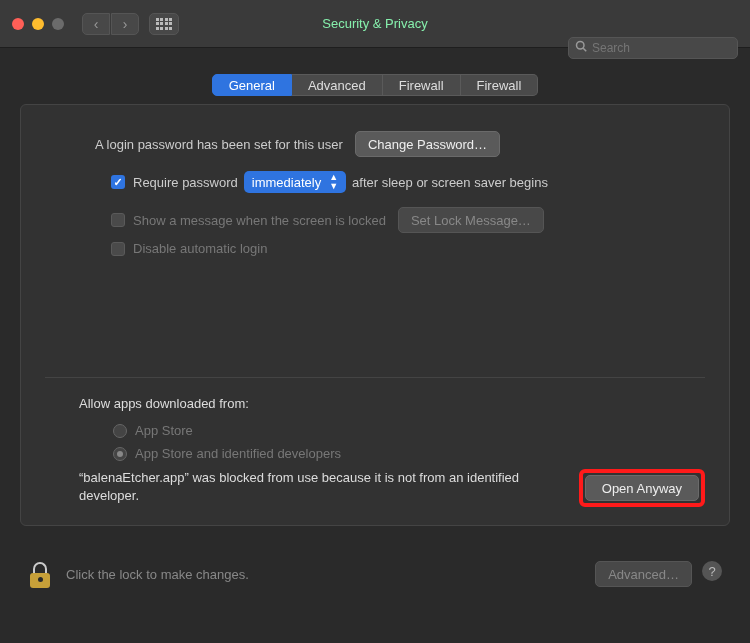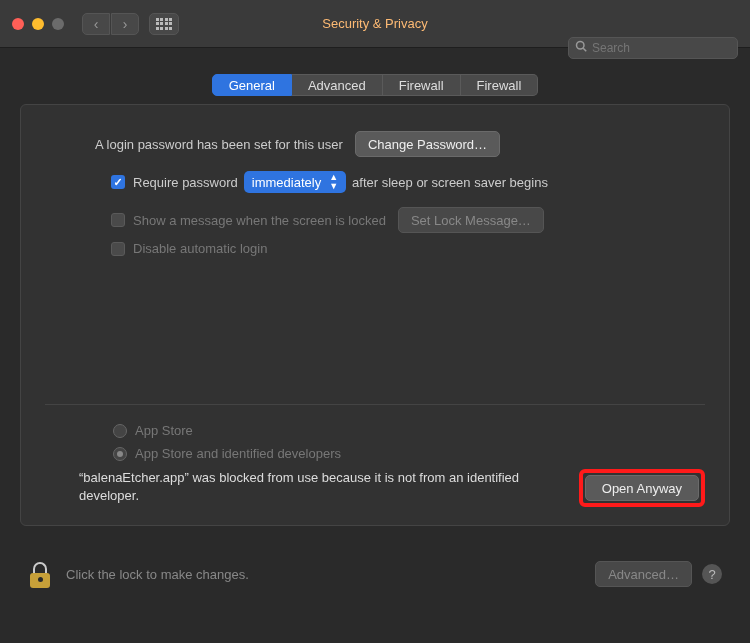--- a/index.html
+++ b/index.html
@@ -10,21 +10,21 @@
     .tl.red { background: #ff5f57; }
     .tl.yellow { background: #febc2e; }
     .tl.green { background: #6b6b6b; }
     .nav-group { display: flex; margin-left: 18px; gap: 1px; }
     .nav-btn { width: 28px; height: 22px; background: #484848; border: 1px solid #555; display:flex; align-items:center; justify-content:center; color:#999; font-size:14px; }
     .nav-btn.left { border-radius: 5px 0 0 5px; }
     .nav-btn.right { border-radius: 0 5px 5px 0; }
     .grid-btn { width: 30px; height: 22px; background: #484848; border: 1px solid #555; border-radius:5px; margin-left:10px; display:flex; align-items:center; justify-content:center; }
     .grid-icon { display:grid; grid-template-columns: repeat(4, 3px); grid-template-rows: repeat(3, 3px); gap:1.5px; }
     .grid-icon span { background:#bbb; width:3px; height:3px; }
-    .title { position: absolute; left: 50%; transform: translateX(-50%); font-size: 13px; color: #fdba74; font-weight: 500; }
+    .title { position: absolute; left: 50%; transform: translateX(-50%); font-size: 13px; color: #86efac; font-weight: 500; }
     .search { margin-left: auto; width: 170px; height: 22px; background: #484848; border: 1px solid #555; border-radius: 5px; display:flex; align-items:center; padding:0 6px; gap:5px;margin-top:48px; }
     .search-icon { color:#999; font-size:12px; }
     .search input { background: transparent; border:none; outline:none; color:#ccc; font-size:12px; width:100%; }
     .tabs { display:flex; justify-content:center; margin-top: 26px; }
     .tab { height: 22px; padding: 0 16px; font-size: 13px; display:flex; align-items:center; background:#4a4a4a; border:1px solid #5a5a5a; color:#ddd; }
     .tab:first-child { border-radius: 5px 0 0 5px; }
     .tab:last-child { border-radius: 0 5px 5px 0; }
     .tab.active { background: #2f74e0; border-color:#2f74e0; color:#fff; }
     .tab + .tab { border-left: none; }
     .panel { margin: 8px 20px 0 20px; border: 1px solid #444; border-radius: 6px; background:#323232; padding: 26px 24px 18px 24px; height: 422px; display:flex; flex-direction:column; }
@@ -46,21 +46,21 @@
     .blocked-row { display:flex; align-items:flex-start; }
     .blocked-text { font-size:13px; color:#ddd; flex:1; padding-right:16px; line-height:1.4; }
     .highlight-box { border:4px solid #ff1a1a; border-radius:6px; padding:2px; }
     .spacer { flex:1; }
     .footer { display:flex; align-items:center; padding: 0 28px; margin-top: 34px; }
     .lock-icon { width:24px; height:28px; position:relative; margin-right:14px; }
     .lock-icon .body { width:20px; height:15px; background:#c7a039; border-radius:3px; position:absolute; bottom:0; left:2px; }
     .lock-icon .shackle { width:14px; height:14px; border:2.5px solid #ccc; border-bottom:none; border-radius:8px 8px 0 0; position:absolute; top:2px; left:5px; }
     .lock-icon .keyhole { width:5px; height:5px; background:#2a2a2a; border-radius:50%; position:absolute; bottom:6px; left:9.5px; }
     .footer-text { font-size:13px; color:#888; }
-    .footer-right { margin-left:auto; display:flex; align-items:center; gap:10px; }
+    .footer-right { margin-left:auto; display:flex; gap:10px; }
     .help { width:20px; height:20px; border-radius:50%; background:#555; color:#bbb; display:flex; align-items:center; justify-content:center; font-size:13px; }
   </style>
 </head>
 <body>
 
 <div class="titlebar">
   <div class="traffic">
     <div class="tl red"></div>
     <div class="tl yellow"></div>
     <div class="tl green"></div>
@@ -141,20 +141,21 @@
   <div class="row muted" style="margin-top:-6px;">
     <span style="width:66px;"></span>
     <span class="checkbox unchecked"></span>
     <span>Disable automatic login</span>
   </div>
 
   <div class="spacer"></div>
 
   <div class="divider"></div>
 
+  <div class="section-label" style="margin-left:34px;">Allow apps downloaded from:</div>
 
   <div class="radio-row">
     <span class="radio" style="margin-left:34px;"></span>
     <span>App Store</span>
   </div>
   <div class="radio-row">
     <span class="radio selected" style="margin-left:34px;"></span>
     <span>App Store and identified developers</span>
   </div>
 

